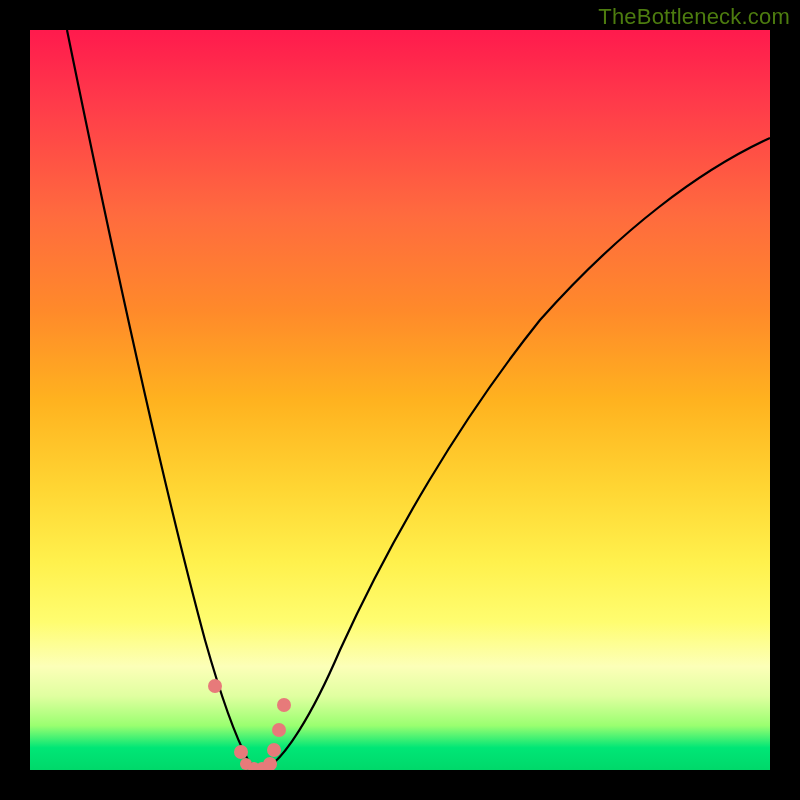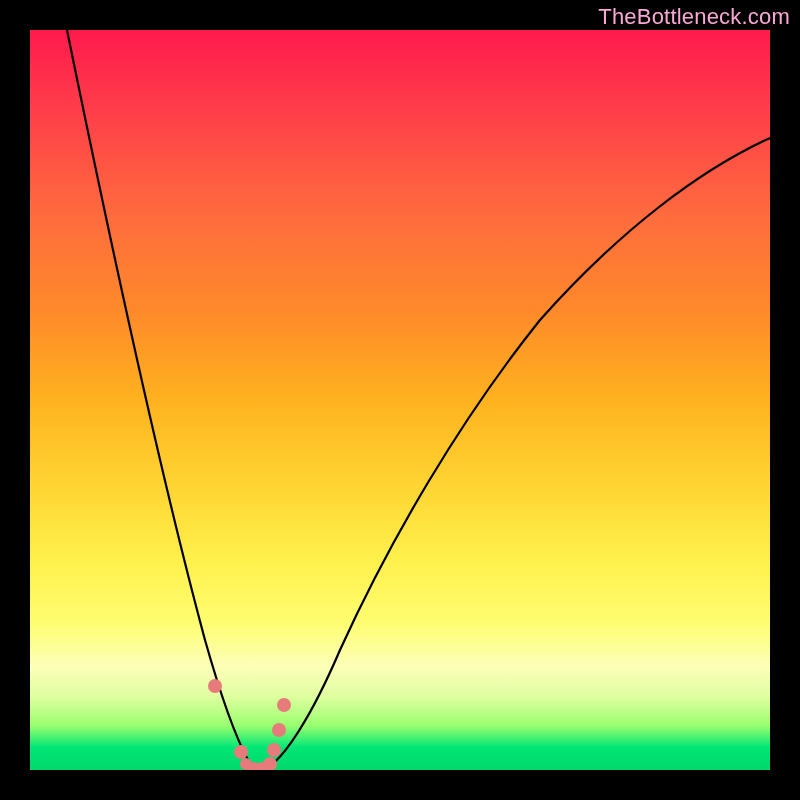--- a/index.html
+++ b/index.html
@@ -49,21 +49,21 @@
   svg.curve {
     position: absolute;
     inset: 0;
     width: 100%;
     height: 100%;
   }
   .attrib {
     position: absolute;
     top: 4px;
     right: 10px;
-    color: #f9a8d4;
+    color: #4d7c0f;
     font-size: 22px;
     font-weight: 500;
     letter-spacing: 0.2px;
   }
 </style>
 </head>
 <body>
 
 <div class="frame">
   <div class="plot">

